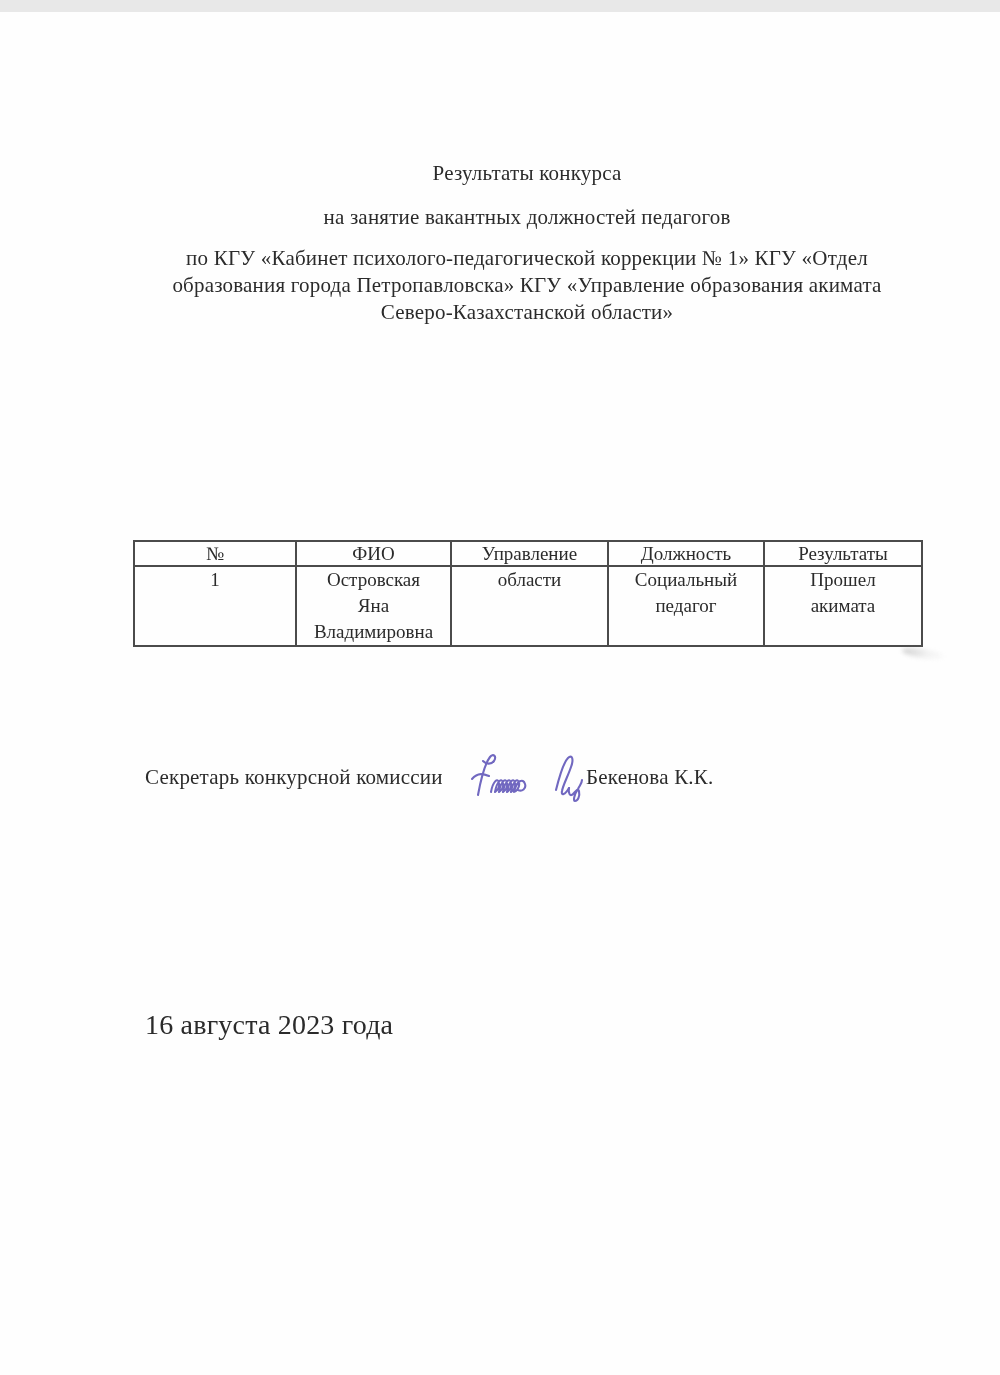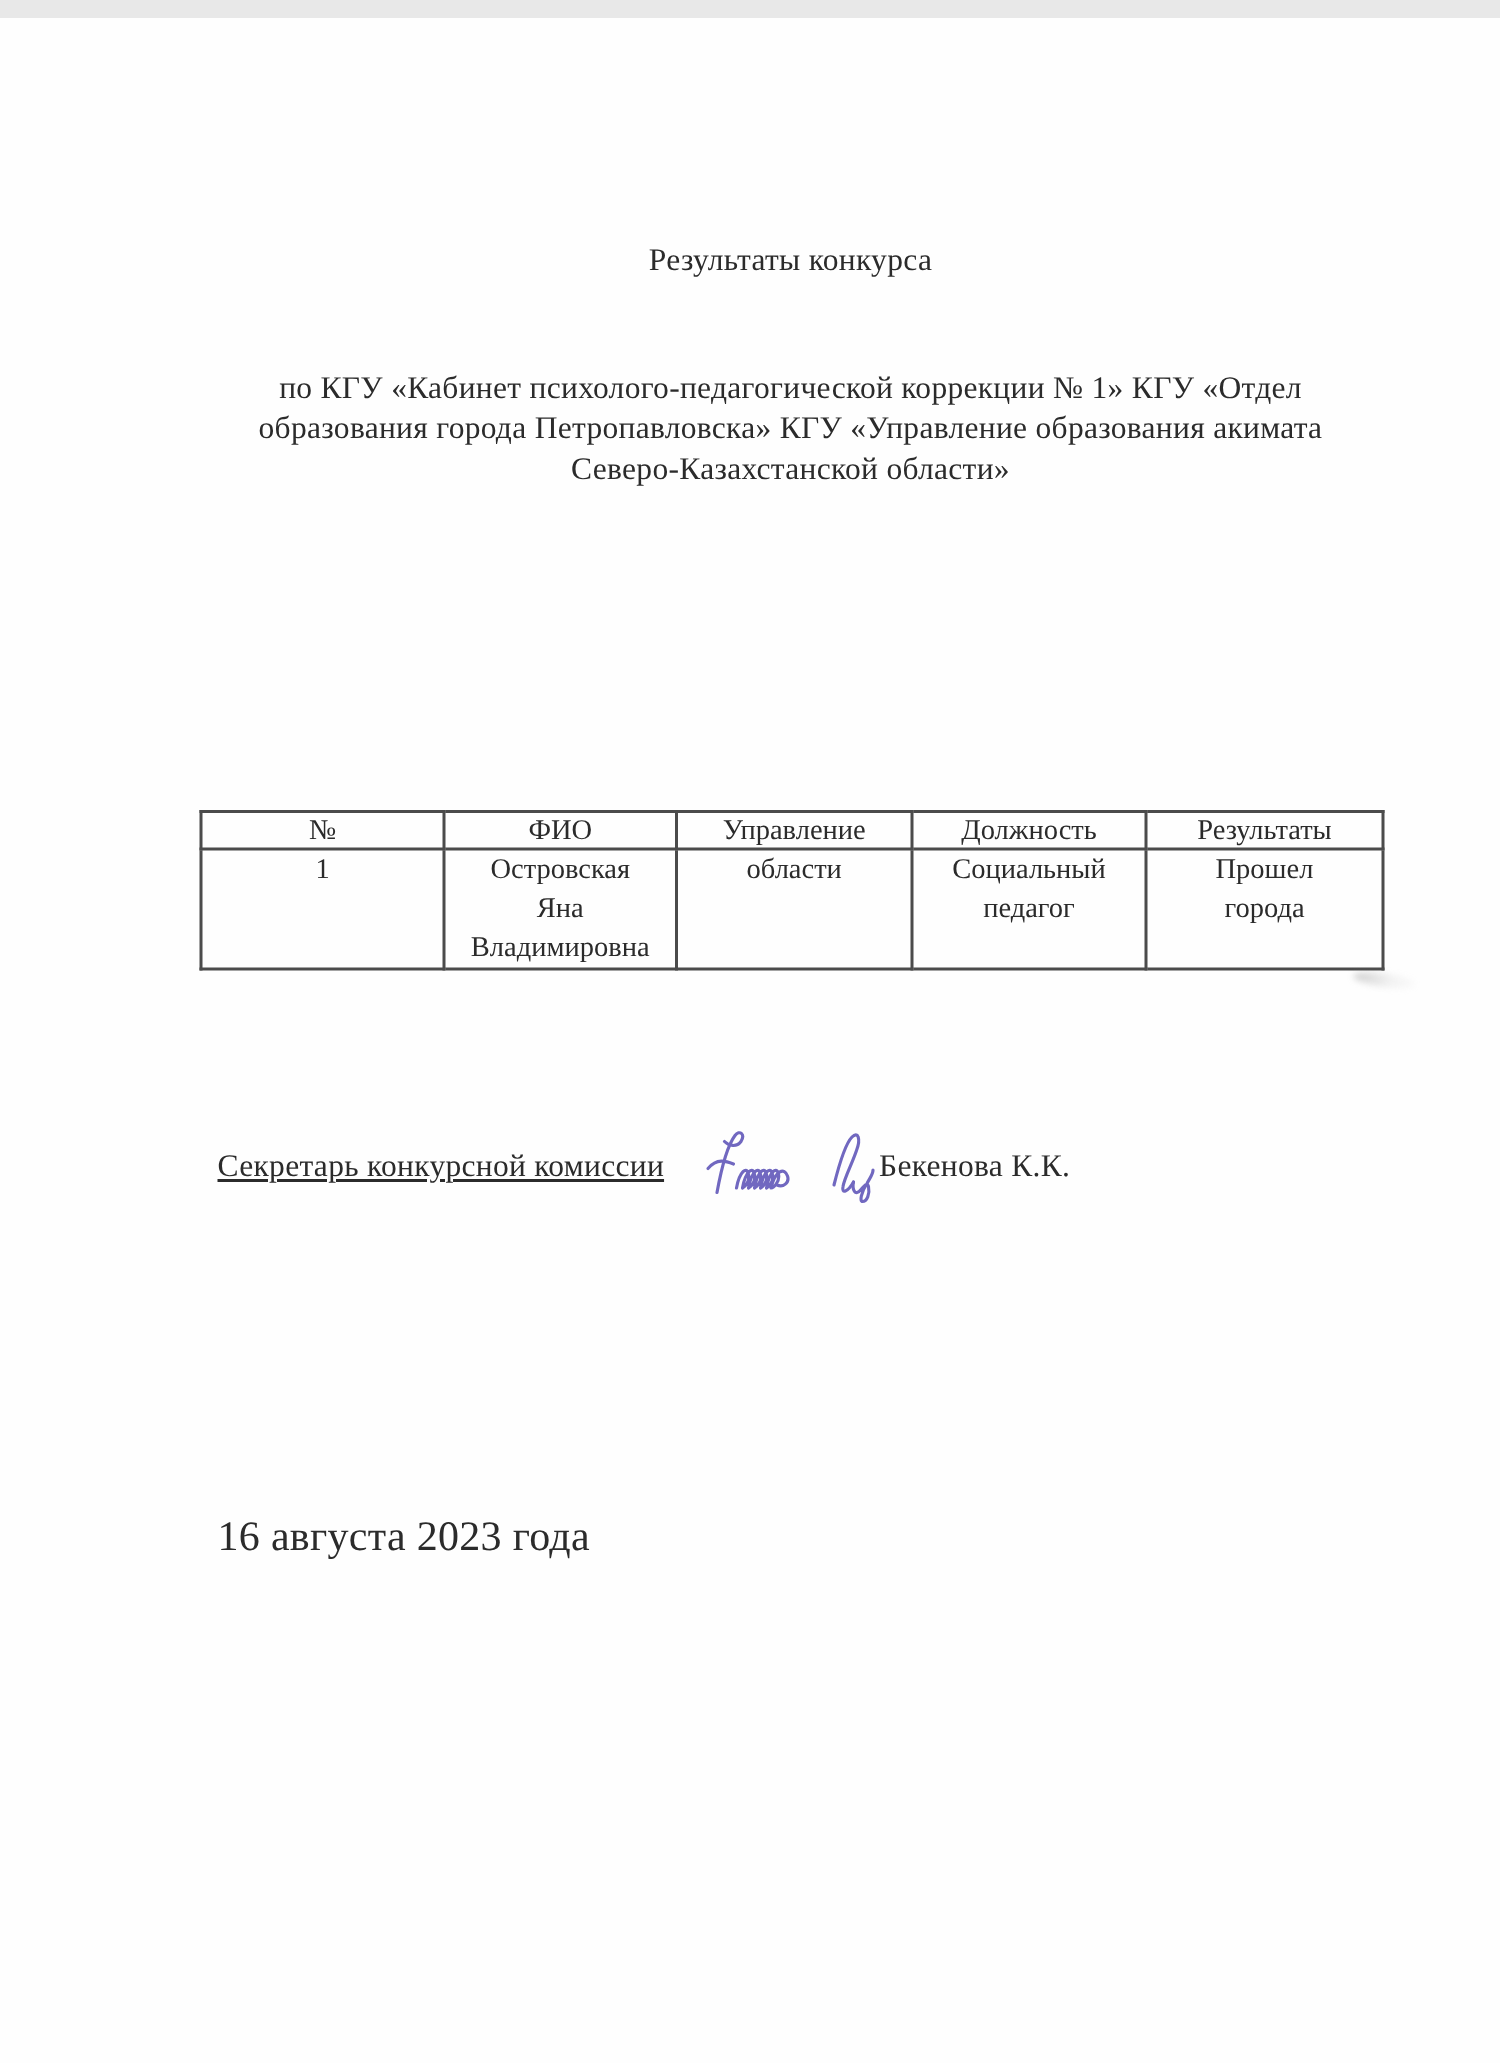--- a/index.html
+++ b/index.html
@@ -79,21 +79,20 @@
     left: 0;
     top: 0;
     width: 1000px;
   }
   .signature-label {
     position: absolute;
     left: 145px;
     top: 753px;
     font-size: 21px;
     letter-spacing: 0.2px;
-    text-decoration: underline;
   }
   .signature-svg {
     position: absolute;
     left: 463px;
     top: 736px;
     width: 124px;
     height: 64px;
   }
   .signature-name {
     position: absolute;
@@ -121,20 +120,21 @@
     transform: rotate(8deg);
   }
 </style>
 </head>
 <body>
 
 <div class="page">
 
   <div class="content-column doc-title-1">Результаты конкурса</div>
 
+  <div class="content-column doc-title-2">на занятие вакантных должностей педагогов</div>
 
   <div class="content-column doc-title-3">по КГУ «Кабинет психолого-педагогической коррекции № 1» КГУ «Отдел
 образования города Петропавловска» КГУ «Управление образования акимата
 Северо-Казахстанской области»</div>
 
   <table class="results-table">
     <colgroup>
       <col class="c0">
         <col class="c1">
         <col class="c2">
@@ -153,21 +153,21 @@
     <tbody>
         <tr>
           <td>1</td>
           <td>Островская
 Яна
 Владимировна</td>
           <td>области</td>
           <td>Социальный
 педагог</td>
           <td>Прошел
-города</td>
+акимата</td>
         </tr>
       </tbody>
   </table>
 
   <div class="signature-row">
     <span class="signature-label">Секретарь конкурсной комиссии</span>
 
     <svg class="signature-svg" viewBox="0 0 124 64" fill="none" stroke="#5e54b8" stroke-width="2.1" stroke-linecap="round" stroke-linejoin="round" opacity="0.88">
       <path d="M15,47 C17,36 21,17 27,9 C30,5 34,8 31,13 C28,17 23,16 20,13"></path>
       <path d="M9,31 C15,24 21,26 26,28"></path>

